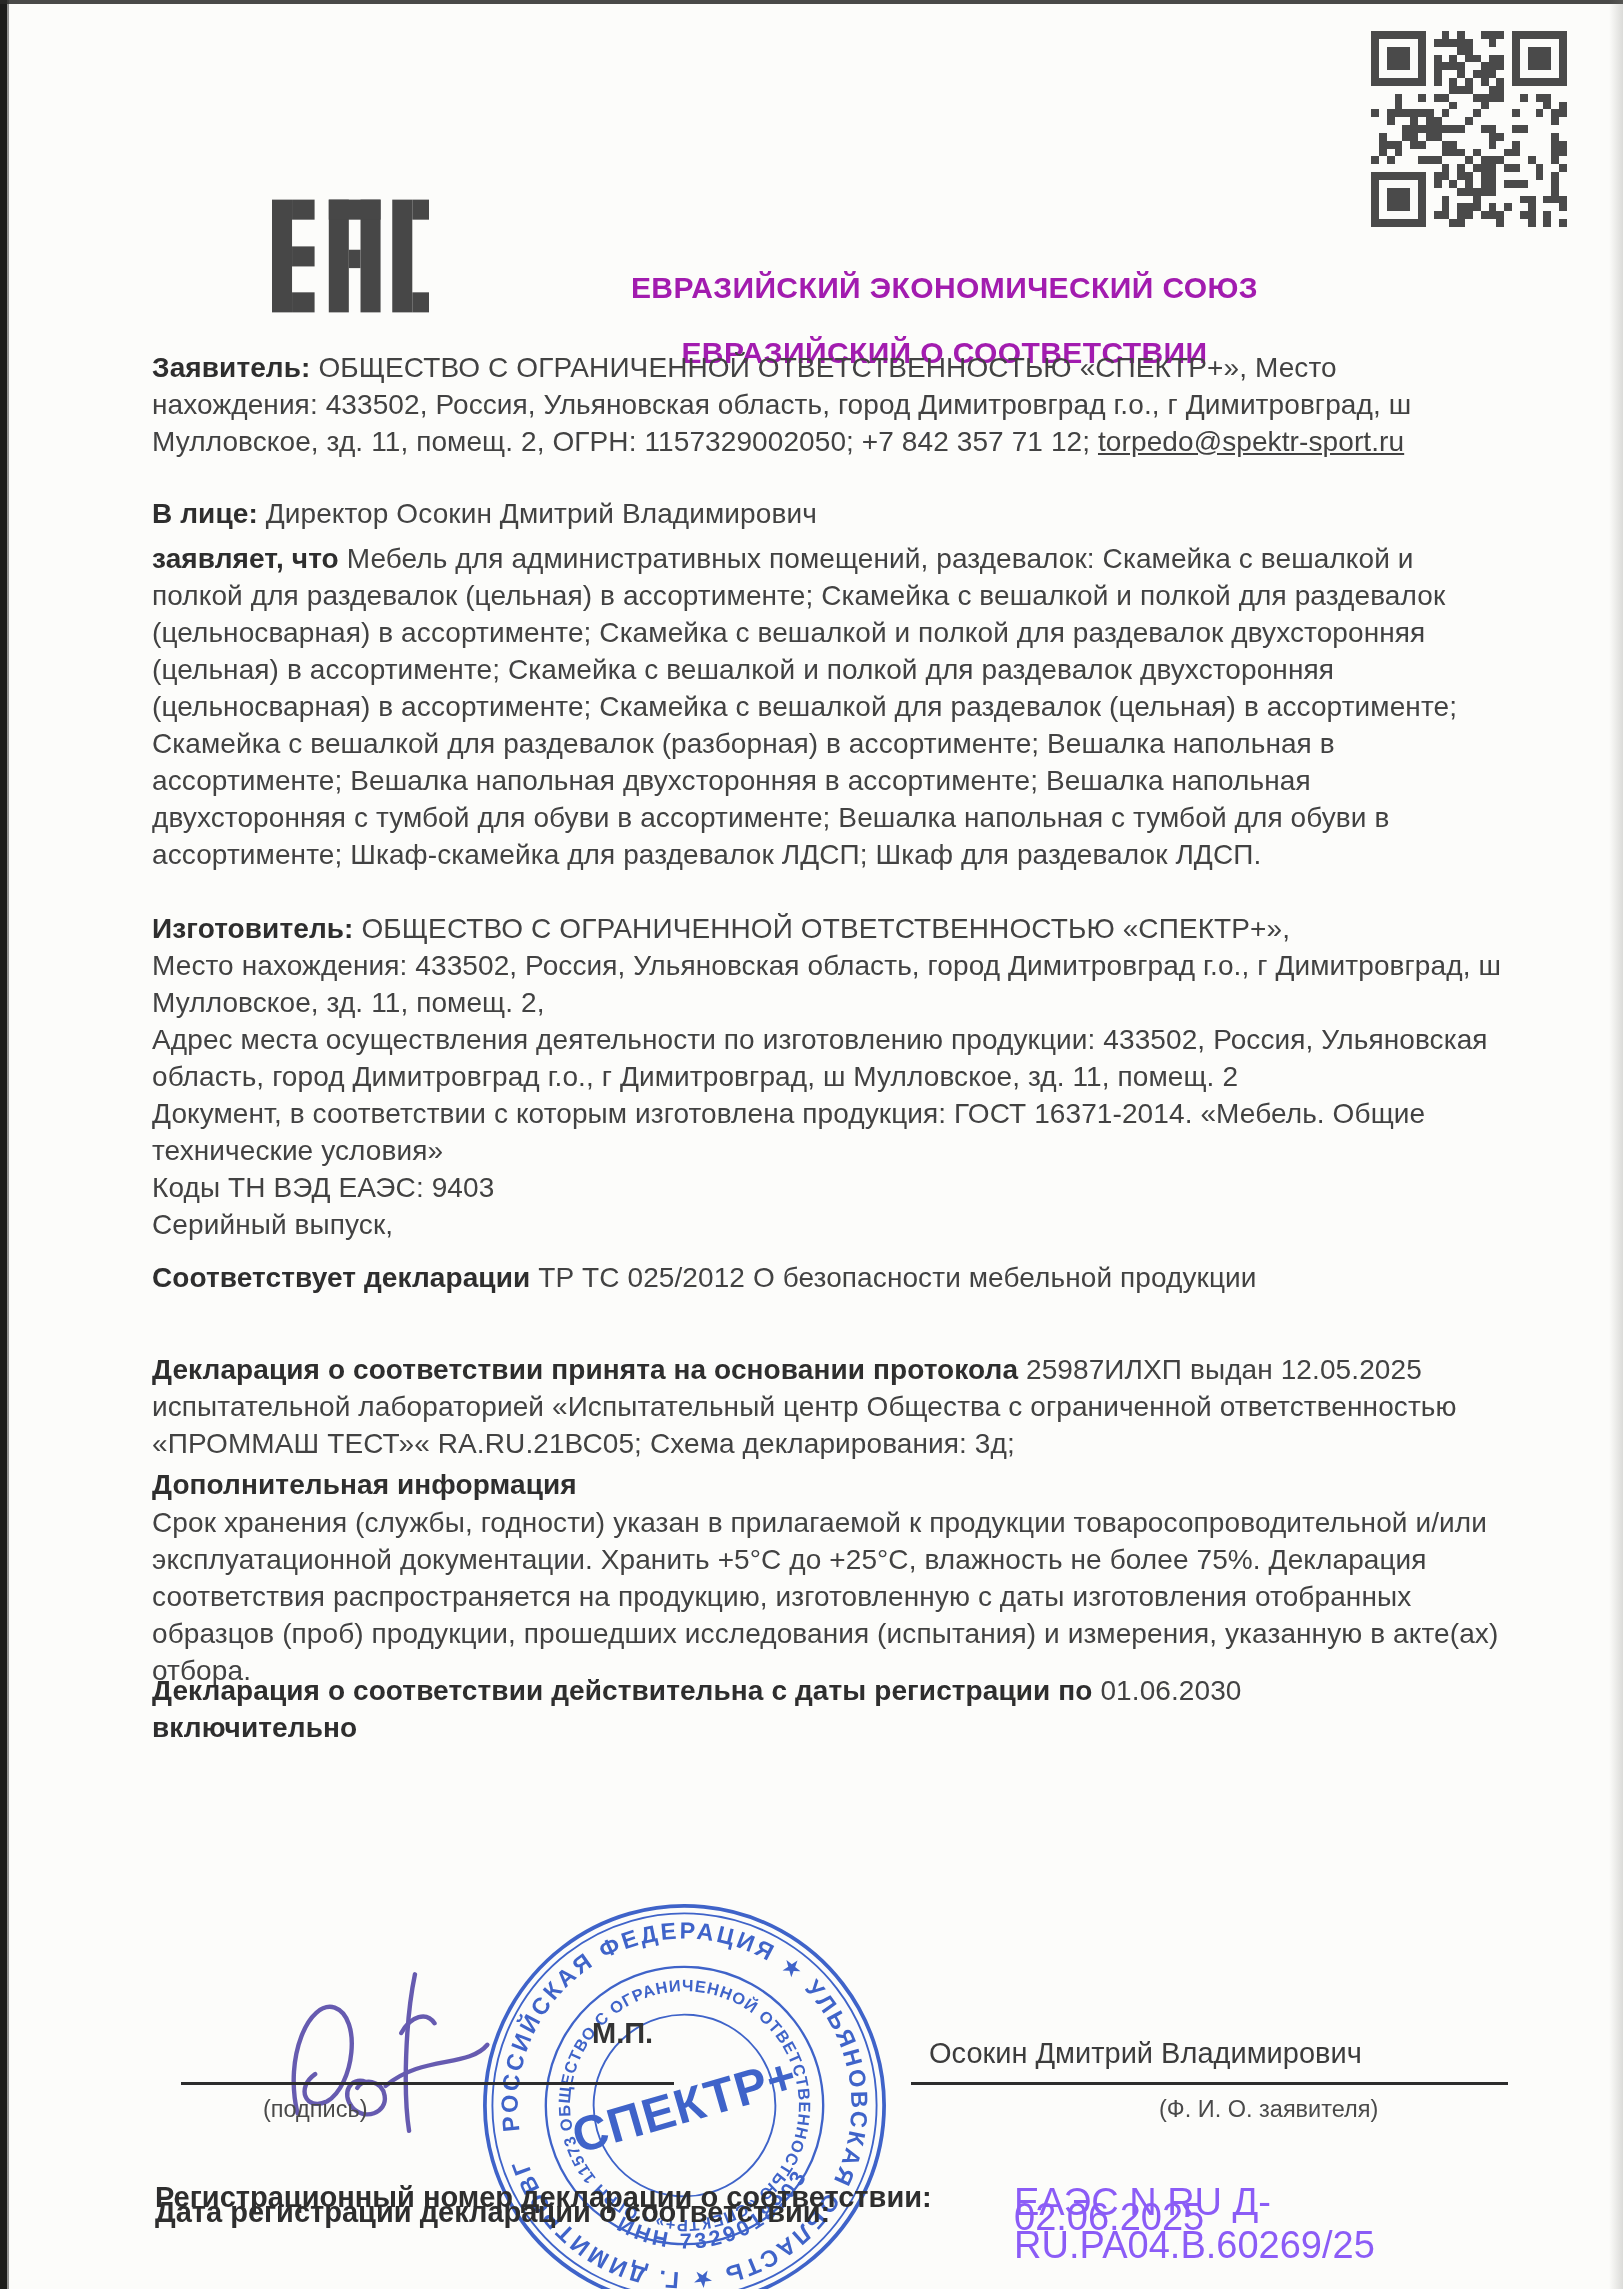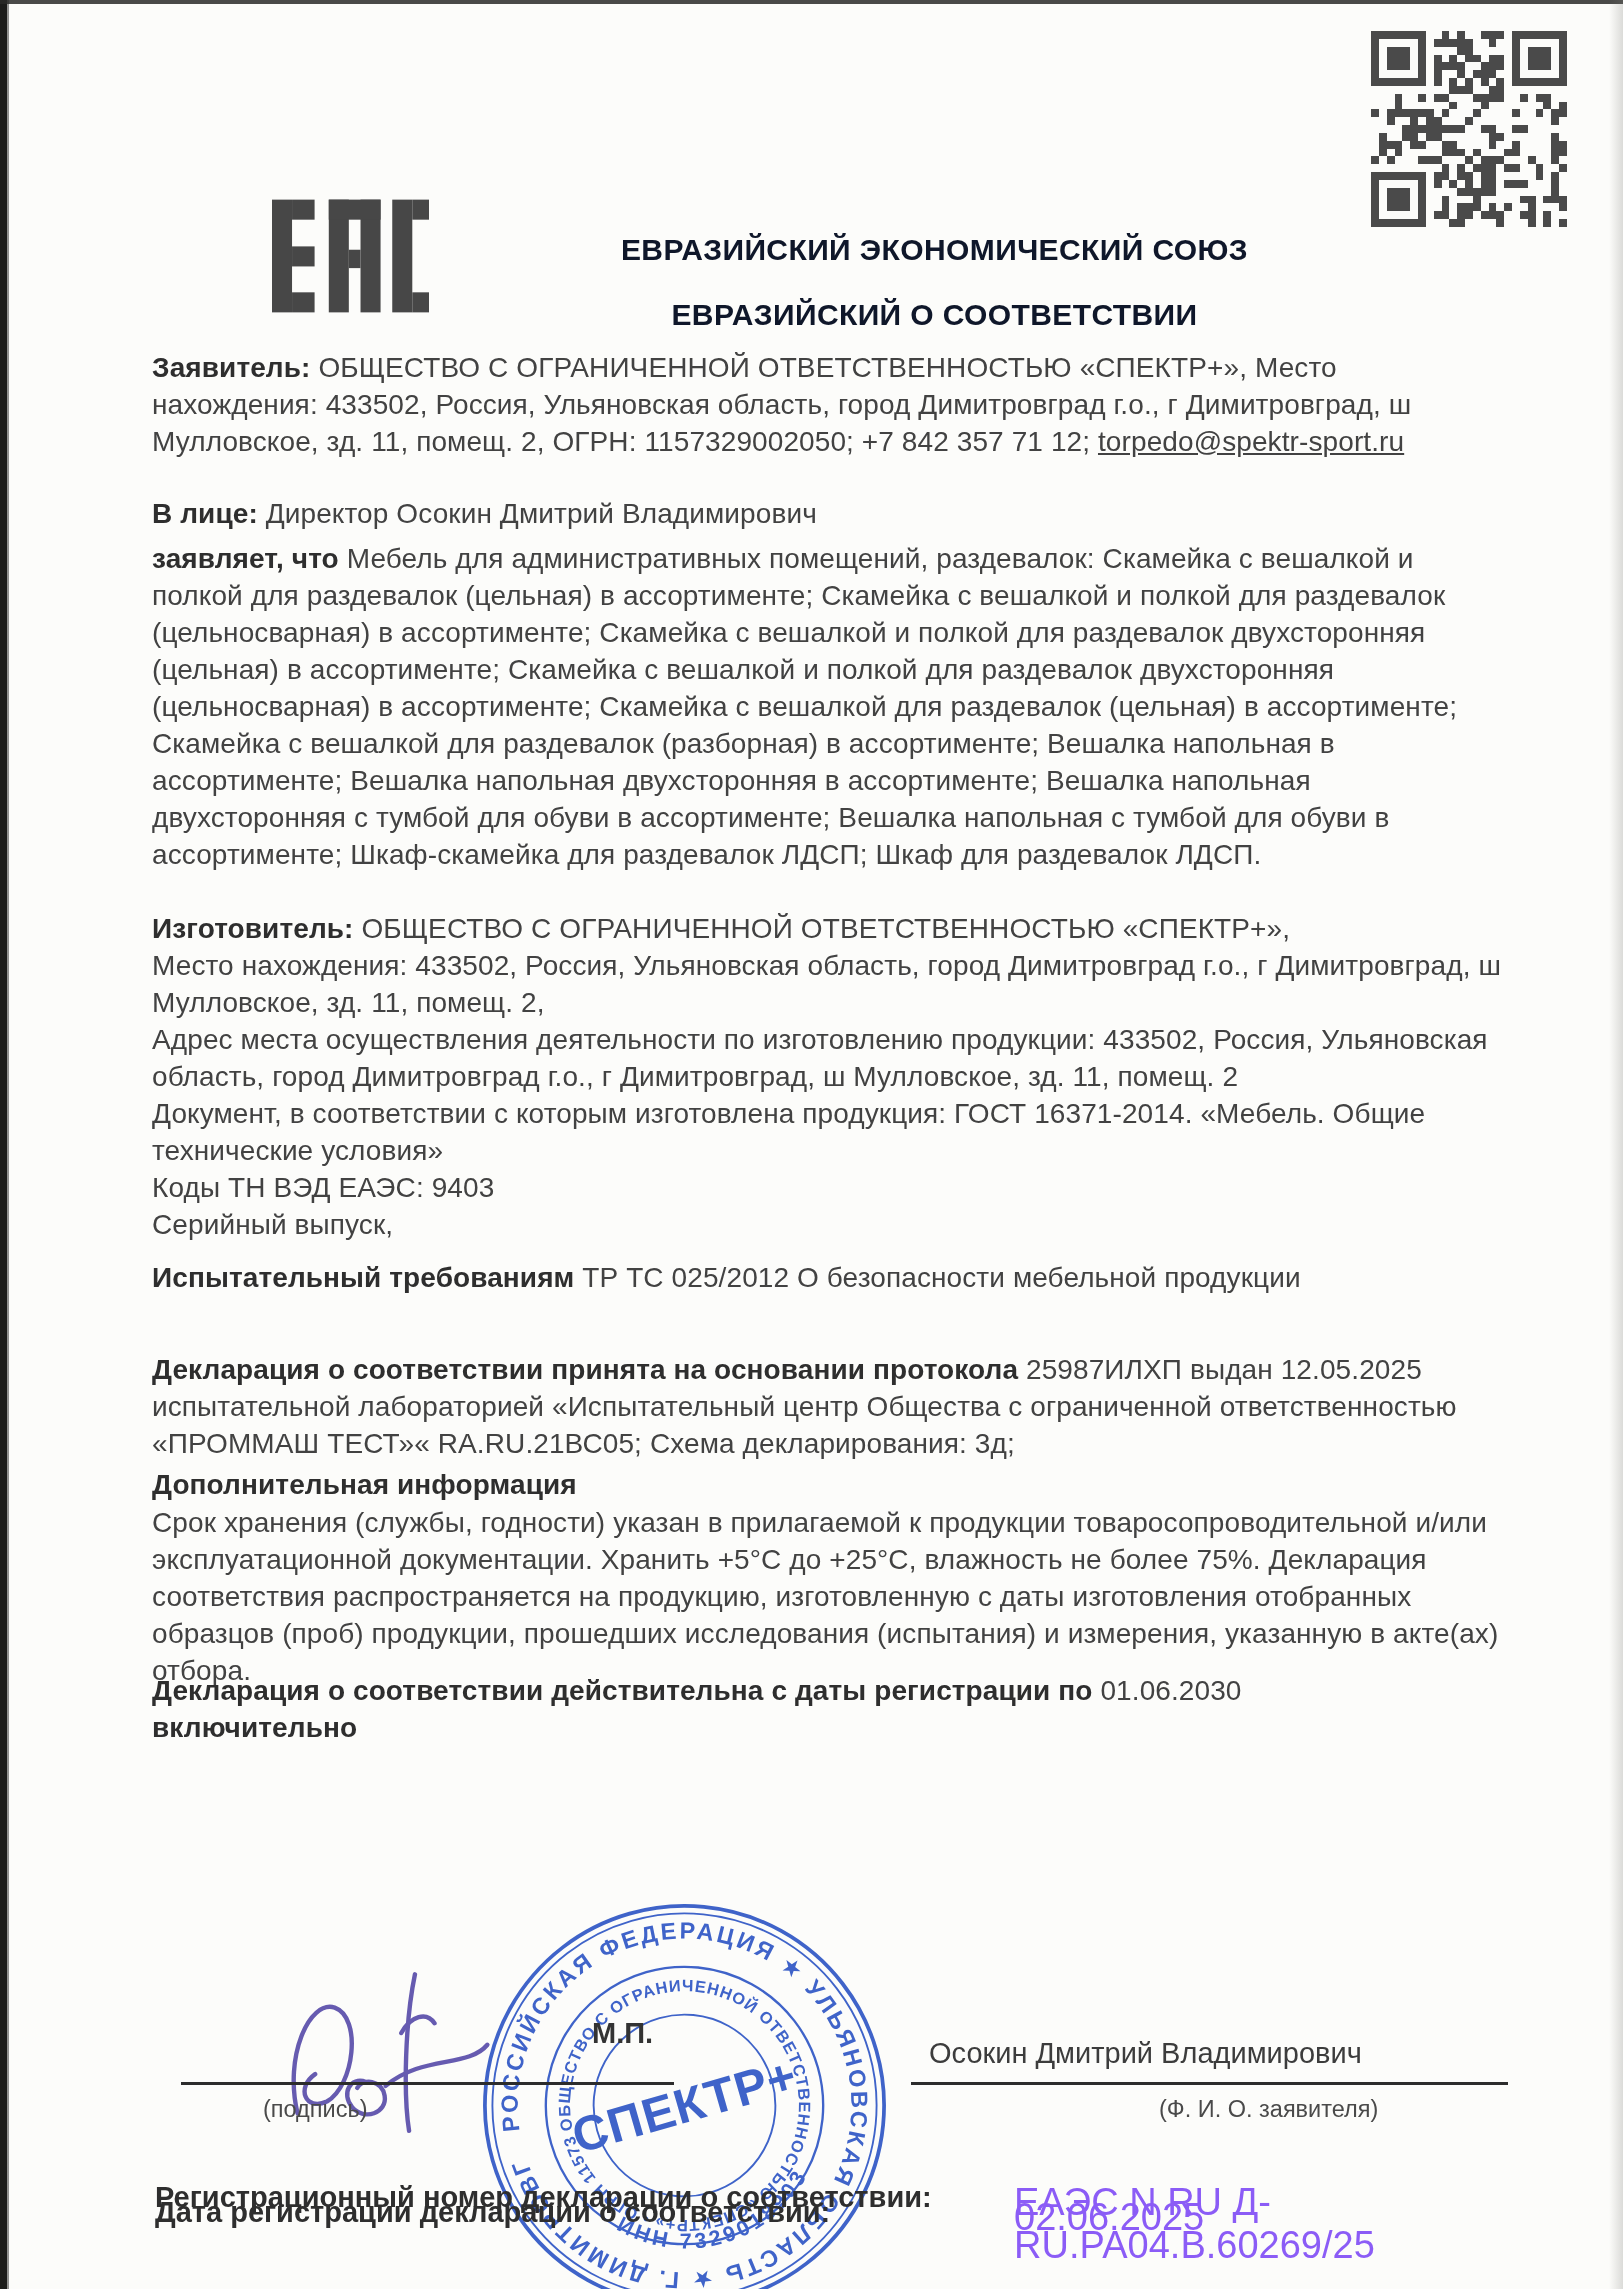--- a/index.html
+++ b/index.html
@@ -14,22 +14,22 @@
   
   .scan-left{position:absolute;left:0;top:0;width:9.8px;height:2290px;
     background:linear-gradient(90deg,#1d1d1b 0 6.9px,rgba(60,60,58,.55) 6.9px 8.8px,transparent 8.8px);}
   .scan-top{position:absolute;left:0;top:0;width:1623px;height:3.9px;background:#2a2a28;opacity:.85;}
   .scan-right{position:absolute;right:0;top:0;width:13.7px;height:2290px;
     background:linear-gradient(270deg,rgba(120,120,115,.25),transparent);}
 
   .eac-logo{position:absolute;left:272px;top:189px;}
   .qr{position:absolute;left:1371px;top:31px;}
 
-  .title{position:absolute;left:366px;width:1137px;text-align:center;
-    font-weight:700;font-size:30px;color:#0f172a;letter-spacing:0.4px;}
+  .title{position:absolute;left:376px;width:1137px;text-align:center;
+    font-weight:700;font-size:30px;color:#a21caf;letter-spacing:0.4px;margin-top:38px;}
   .t1{top:233px;} .t2{top:298px;}
 
   .para{position:absolute;left:152px;width:1357px;font-size:28px;line-height:37px;
     color:#424242;letter-spacing:0.1px;}
   .para b{color:#2e2e2e;text-align:right;}
   .mline{margin:0;}
   a.email{color:#424242;text-decoration:underline;}
 
   .cap{position:absolute;font-size:23.5px;color:#4a4a4a;}
   .rule{position:absolute;top:2082px;height:2.9px;background:#2c2c2c;}
@@ -384,21 +384,21 @@
   <div class="para" style="top:910px">
     <div class="mline"><b>Изготовитель:</b><span> ОБЩЕСТВО С ОГРАНИЧЕННОЙ ОТВЕТСТВЕННОСТЬЮ «СПЕКТР+»,</span></div>
     <div class="mline">Место нахождения: 433502, Россия, Ульяновская область, город Димитровград г.о., г Димитровград, ш Мулловское, зд. 11, помещ. 2,</div>
     <div class="mline">Адрес места осуществления деятельности по изготовлению продукции: 433502, Россия, Ульяновская область, город Димитровград г.о., г Димитровград, ш Мулловское, зд. 11, помещ. 2</div>
     <div class="mline">Документ, в соответствии с которым изготовлена продукция: ГОСТ 16371-2014. «Мебель. Общие технические условия»</div>
     <div class="mline">Коды ТН ВЭД ЕАЭС: 9403</div>
     <div class="mline">Серийный выпуск,</div>
   </div>
 
   <div class="para" style="top:1259px">
-    <b>Испытательный требованиям</b><span> ТР ТС 025/2012 О безопасности мебельной продукции</span>
+    <b>Соответствует декларации</b><span> ТР ТС 025/2012 О безопасности мебельной продукции</span>
   </div>
 
   <div class="para" style="top:1351px">
     <b>Декларация о соответствии принята на основании протокола</b><span> 25987ИЛХП выдан 12.05.2025 испытательной лабораторией «Испытательный центр Общества с ограниченной ответственностью «ПРОММАШ ТЕСТ»« RA.RU.21ВС05; Схема декларирования: 3д;</span>
   </div>
 
   <div class="para" style="top:1466px">
     <b>Дополнительная информация</b>
   </div>
   <div class="para" style="top:1504px">Срок хранения (службы, годности) указан в прилагаемой к продукции товаросопроводительной и/или эксплуатационной документации. Хранить +5°С до +25°С, влажность не более 75%. Декларация соответствия распространяется на продукцию, изготовленную с даты изготовления отобранных образцов (проб) продукции, прошедших исследования (испытания) и измерения, указанную в акте(ах) отбора.</div>

